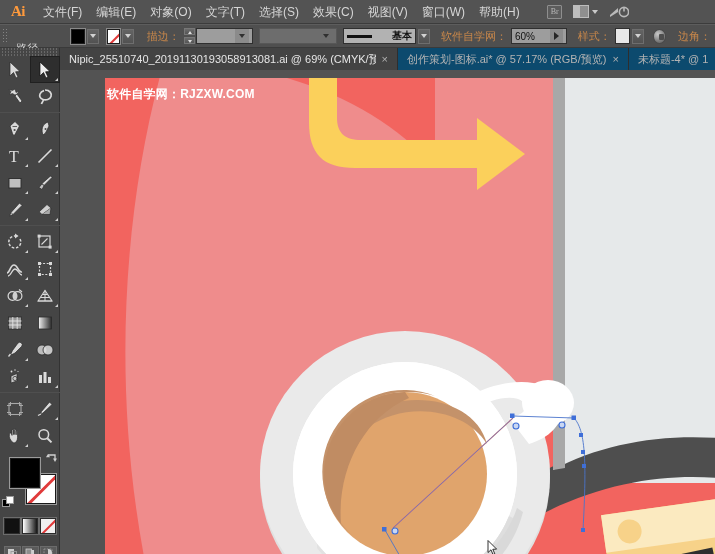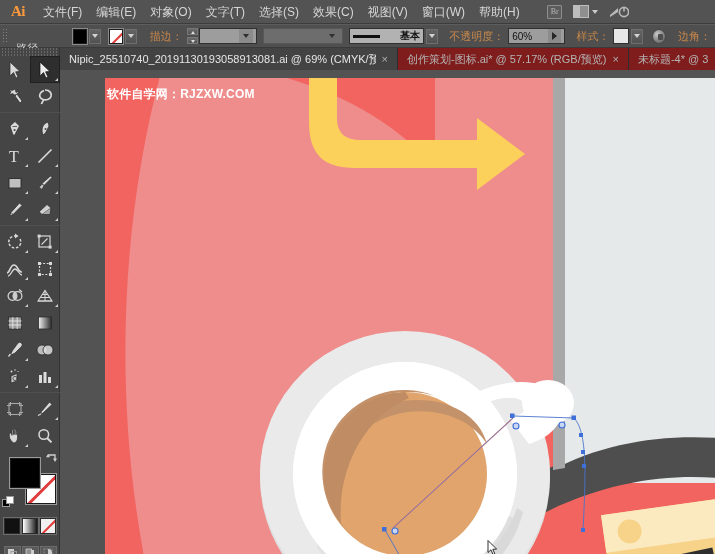--- a/index.html
+++ b/index.html
@@ -146,21 +146,21 @@
   .tabbar{
     position:absolute; left:60px; top:48px; width:655px; height:22px;
     background:#3e3e3e; display:flex; align-items:flex-end;
   }
   .tab{
     height:22px; display:flex;align-items:center;gap:6px;padding:0 9px;
     font-size:11px; color:#cfcfcf; white-space:nowrap; cursor:default;
     border-right:1px solid #2e2e2e;
   }
   .tab.active{ background:#434343; color:#e6e6e6; }
-  .tab.inactive{ background:#7f1d1d; color:#b4b4b4; }
+  .tab.inactive{ background:#0c4a6e; color:#b4b4b4; }
   .tab .x{
     font-size:11px;color:#b0b0b0;line-height:1;
   }
   .tab-label{ overflow:hidden; }
 
   
   .toolbar{
     position:absolute; left:0; top:48px; width:60px; height:506px;
     background:#454545; border-right:1px solid #333;
   }
@@ -314,21 +314,21 @@
     </div>
 
     <div style="width:6px"></div>
     <div class="strokefield">
       <span class="strokeline"></span>
       <span class="stroketxt">基本</span>
     </div>
     <div class="dd"></div>
 
     <div style="width:8px"></div>
-    <div class="ob-label">不透明度：</div>
+    <div class="ob-label">软件自学网：</div>
     <div class="opfield">
       <span>60%</span>
       <span class="oparrow"></span>
     </div>
 
     <div style="width:8px"></div>
     <div class="ob-label">样式：</div>
     <div class="stylebox"></div>
     <div class="dd"></div>
 
@@ -612,21 +612,21 @@
   <div class="tabbar">
     <div class="tab active" style="max-width:338px;">
       <span class="tab-label">Nipic_25510740_20191130193058913081.ai @ 69% (CMYK/预览)</span>
       <span class="x">×</span>
     </div>
     <div class="tab inactive">
       <span class="tab-label">创作策划-图标.ai* @ 57.17% (RGB/预览)</span>
       <span class="x">×</span>
     </div>
     <div class="tab inactive">
-      <span class="tab-label">未标题-4* @ 3</span>
+      <span class="tab-label">未标题-4* @ 1</span>
     </div>
   </div>
 
   <div class="canvas">
     <div class="artboard">
 
       <svg width="610" height="484" viewBox="0 0 610 484" style="display:block;">
 
         <rect x="0" y="0" width="610" height="484" fill="#f2645f"></rect>
 

